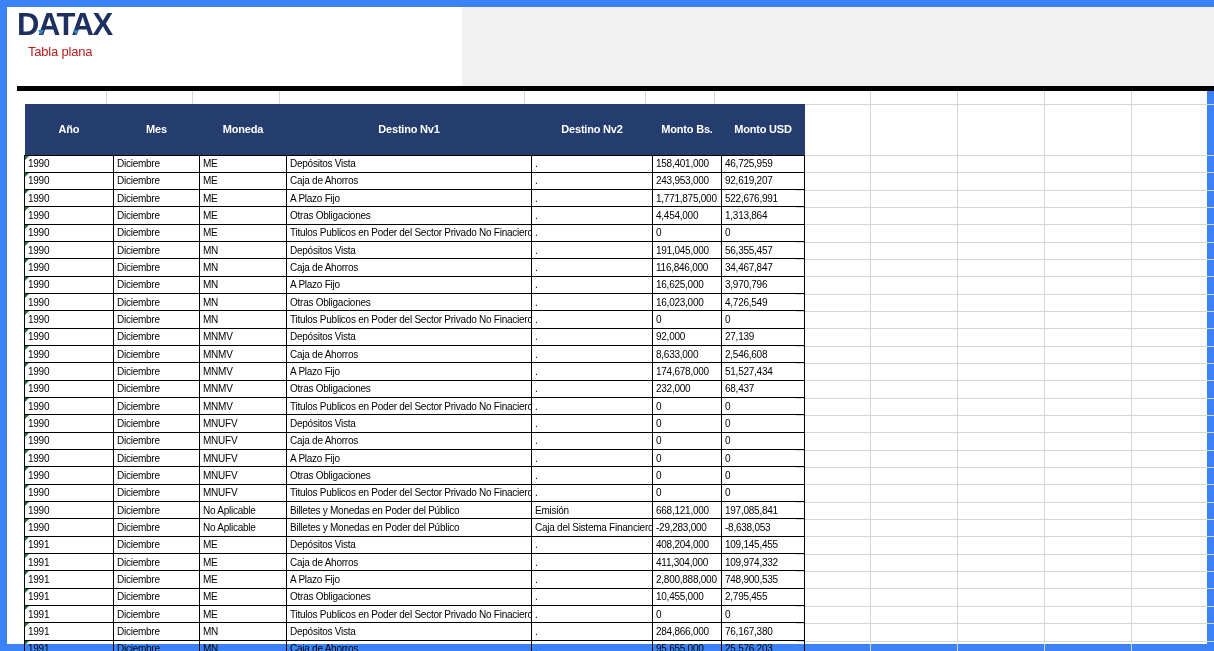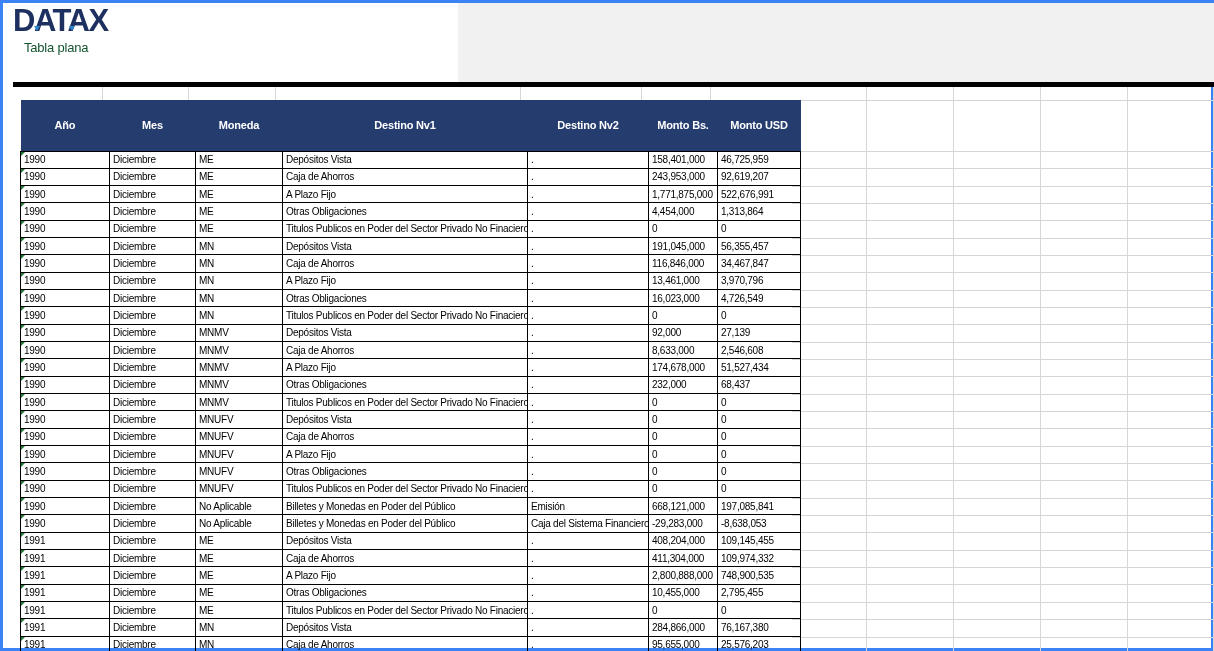--- a/index.html
+++ b/index.html
@@ -1,30 +1,30 @@
 <!DOCTYPE html>
 <html><head>
 <meta charset="utf-8">
 <style>
   * { margin:0; padding:0; box-sizing:border-box; }
   html,body { width:1214px; height:651px; overflow:hidden; background:#fff;
               font-family:"Liberation Sans", sans-serif; }
   .screen { position:relative; width:1214px; height:651px; background:#fff;
-            border:3px solid #3b82f6; }
+            border:7px solid #3b82f6; }
 
   
   .band-gray { position:absolute; left:455px; top:0; width:758px; height:79px; background:#F1F1F1; }
   .logo-brand { position:absolute; left:10px; top:0px; font-size:31px; font-weight:bold;
                 color:#1E3060; letter-spacing:-1.5px; }
   .logo-arrow { position:absolute; width:0; height:0;
                 border-left:3px solid transparent; border-right:3px solid transparent;
                 border-top:5px solid #2E86C8; }
   .arrow1 { left:31px; top:23px; }
   .arrow2 { left:66px; top:23px; }
-  .logo-tagline { position:absolute; left:21px; top:37px; font-size:13px; color:#14532d;
+  .logo-tagline { position:absolute; left:21px; top:37px; font-size:13px; color:#b91c1c;
                   letter-spacing:-0.2px; }
   .page-title { position:absolute; left:140px; top:9px; width:340px; text-align:center;
                 font-size:15.5px; line-height:23px; color:#000; letter-spacing:-0.3px; }
 
   
   .divider { position:absolute; left:10px; top:79px; width:1203px; height:5px; background:#000; }
 
   
   .gap-left { position:absolute; left:10px; top:84px; width:779px; height:13px;
     background:
@@ -175,21 +175,21 @@
           <td>.</td>
           <td class="num">116,846,000</td>
           <td class="num">34,467,847</td>
         </tr>
         <tr>
           <td><span class="err-ind"></span>1990</td>
           <td>Diciembre</td>
           <td>MN</td>
           <td>A Plazo Fijo</td>
           <td>.</td>
-          <td class="num">13,461,000</td>
+          <td class="num">16,625,000</td>
           <td class="num">3,970,796</td>
         </tr>
         <tr>
           <td><span class="err-ind"></span>1990</td>
           <td>Diciembre</td>
           <td>MN</td>
           <td>Otras Obligaciones</td>
           <td>.</td>
           <td class="num">16,023,000</td>
           <td class="num">4,726,549</td>

